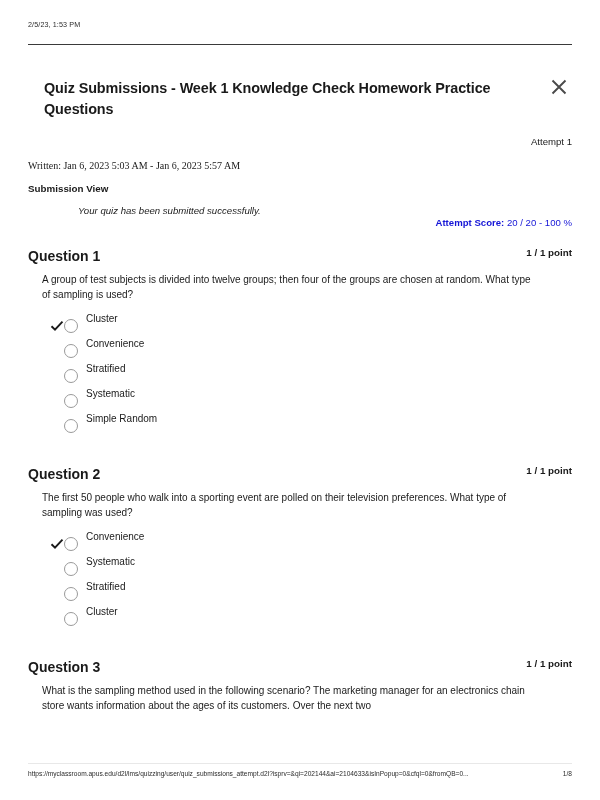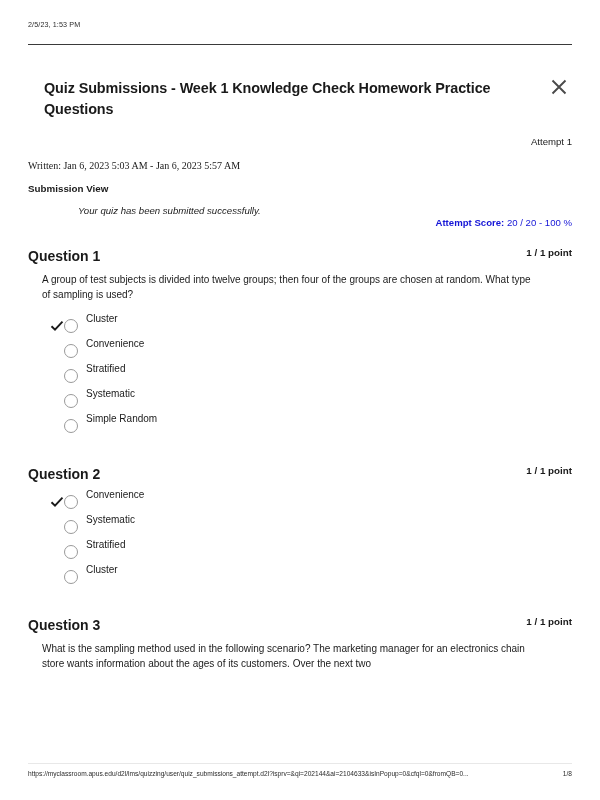--- a/index.html
+++ b/index.html
@@ -290,20 +290,21 @@
         <span class="opt-label">Simple Random</span>
       </div>
     </div>
   </div>
 
   <div class="question-block">
     <div class="q-header">
       <span class="q-number">Question 2</span>
       <span class="q-points">1 / 1 point</span>
     </div>
+    <div class="q-text">The first 50 people who walk into a sporting event are polled on their television preferences. What type of sampling was used?</div>
     <div class="options">
       <div class="option">
         <span class="opt-check">
           <svg width="14" height="14" viewBox="0 0 14 14" aria-hidden="true">
               <path d="M1.5 7.2 L5 10.6 L12.5 2.6" stroke="#1a1a1a" stroke-width="1.9" fill="none" stroke-linecap="butt" stroke-linejoin="miter"></path>
             </svg>
         </span>
         <span class="opt-radio"></span>
         <span class="opt-label">Convenience</span>
       </div>

